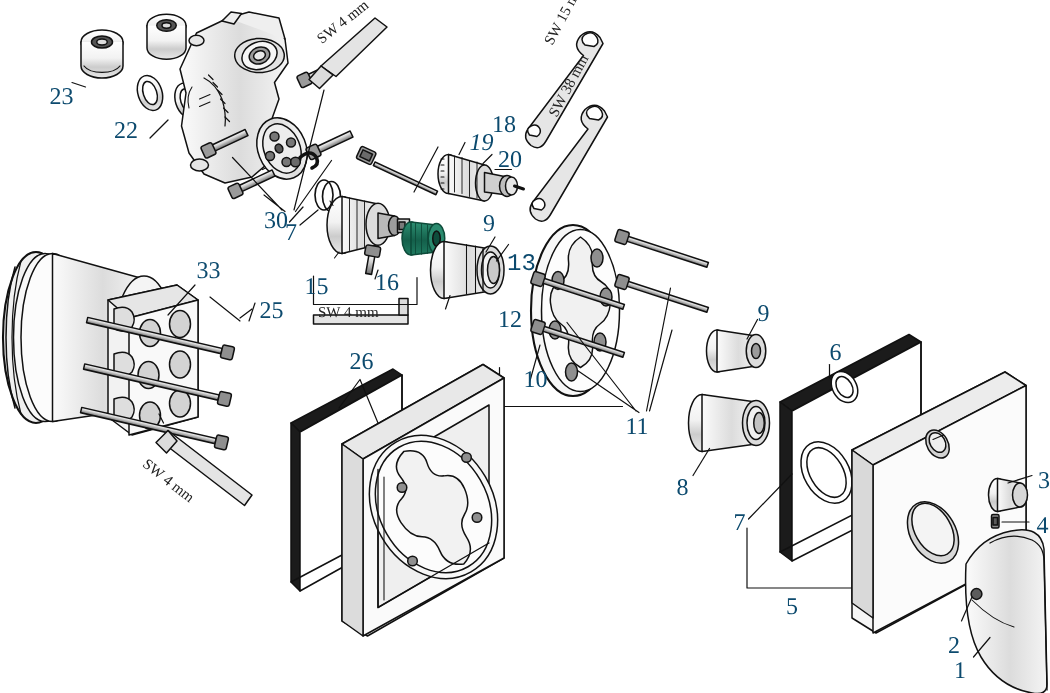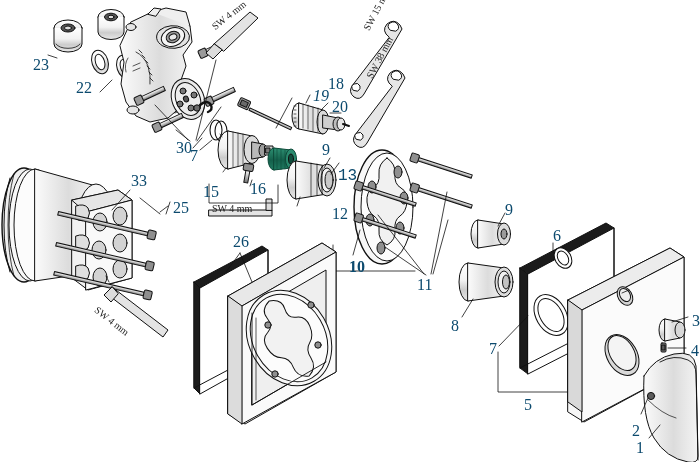--- a/index.html
+++ b/index.html
@@ -404,21 +404,21 @@
 <div>
   <span class="num" style="left:636px;top:440px;">1</span>
   <span class="num" style="left:632px;top:423px;">2</span>
   <span class="num" style="left:692px;top:313px;">3</span>
   <span class="num" style="left:691px;top:343px;">4</span>
   <span class="num" style="left:524px;top:397px;">5</span>
   <span class="num" style="left:553px;top:228px;">6</span>
   <span class="num" style="left:489px;top:341px;">7</span>
   <span class="num" style="left:451px;top:318px;">8</span>
   <span class="num" style="left:505px;top:202px;">9</span>
-  <span class="num" style="left:349px;top:259px;font-weight:bold;">10</span>
+  <span class="num" style="left:349px;top:246px;">10</span>
   <span class="num" style="left:417px;top:277px;">11</span>
   <span class="num" style="left:293px;top:206px;margin-left:39px;">12</span>
   <span class="num" style="left:338px;top:168px;font-family:Liberation Mono, monospace;">13</span>
   <span class="num" style="left:322px;top:142px;">9</span>
   <span class="num" style="left:203px;top:184px;">15</span>
   <span class="num" style="left:250px;top:181px;">16</span>
   <span class="num" style="left:190px;top:148px;">7</span>
   <span class="num" style="left:291px;top:76px;margin-left:37px;">18</span>
   <span class="num" style="left:313px;top:88px;font-style:italic;">19</span>
   <span class="num" style="left:332px;top:99px;">20</span>

